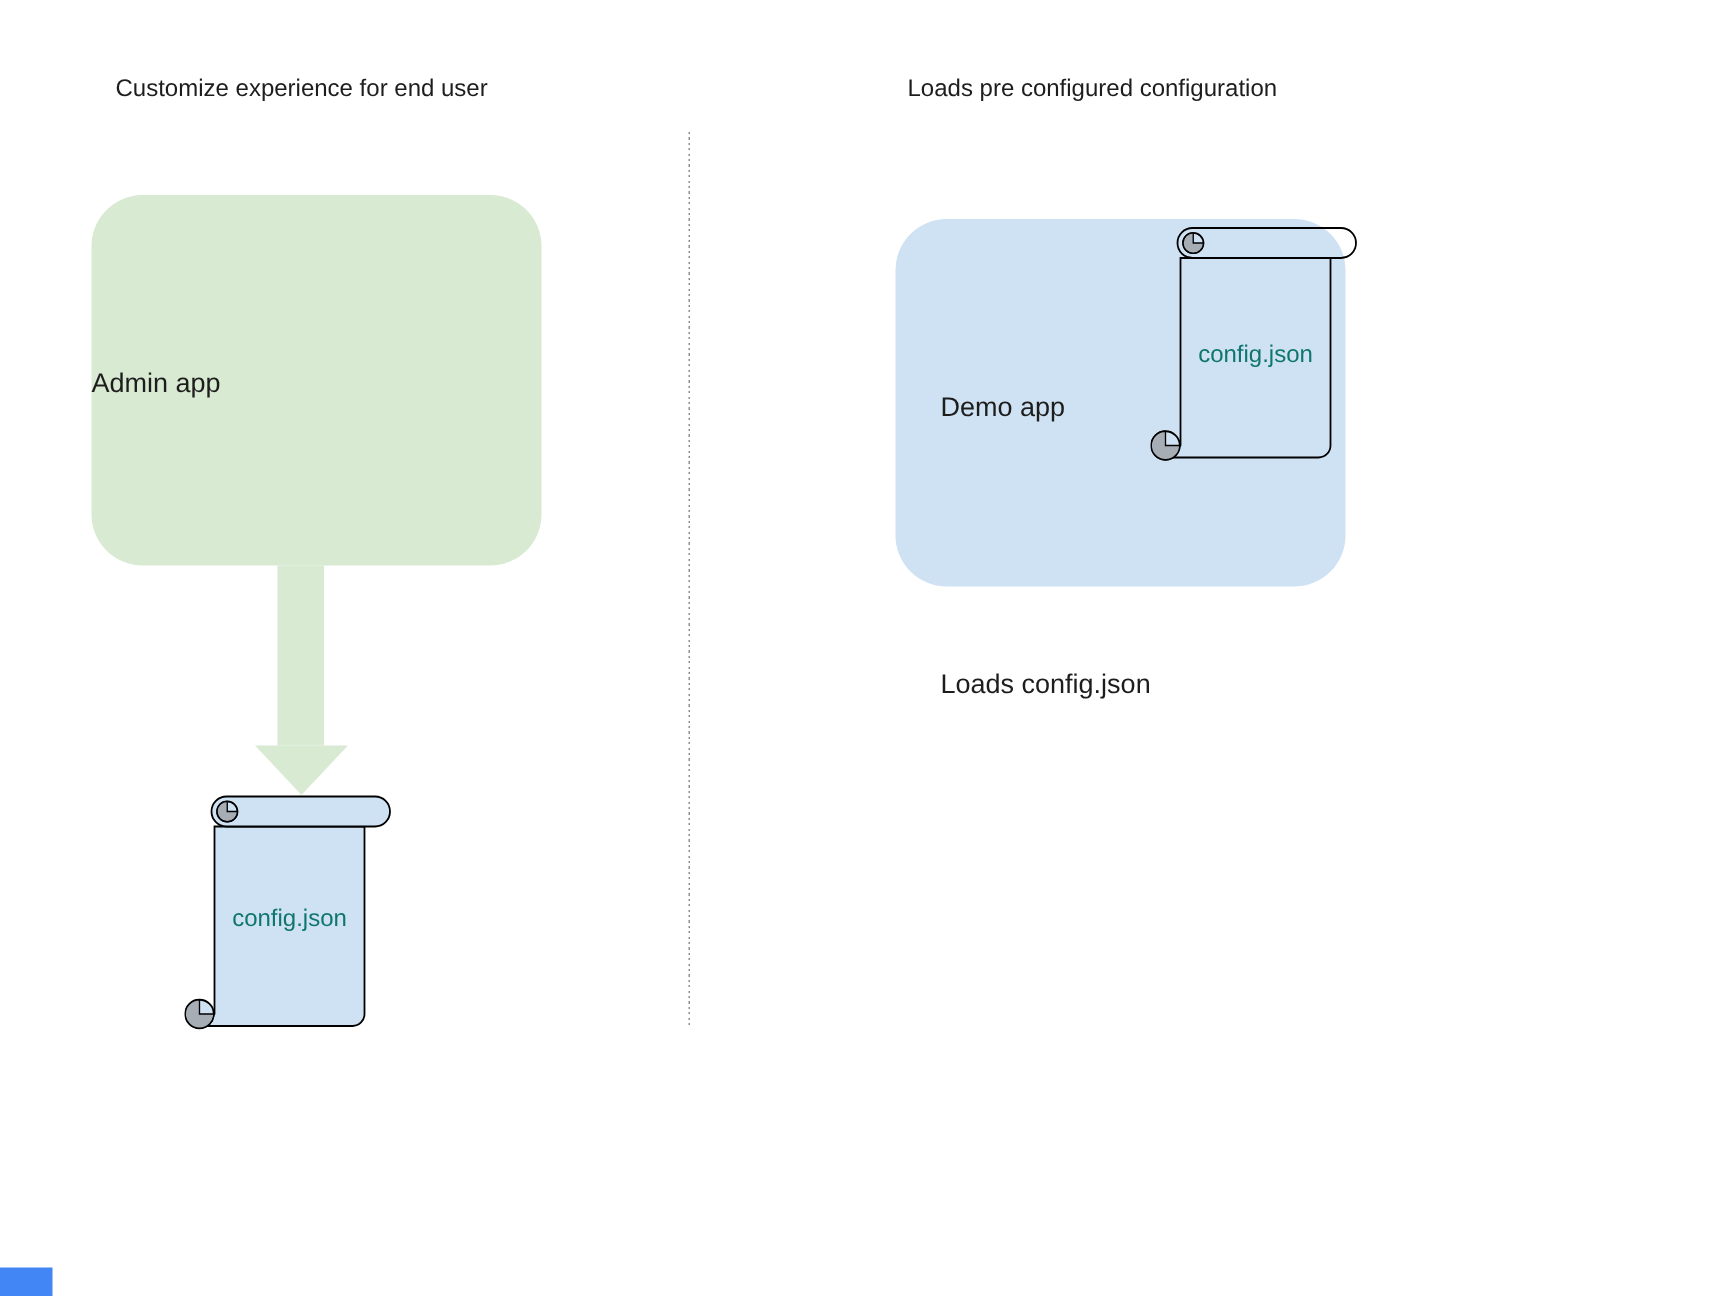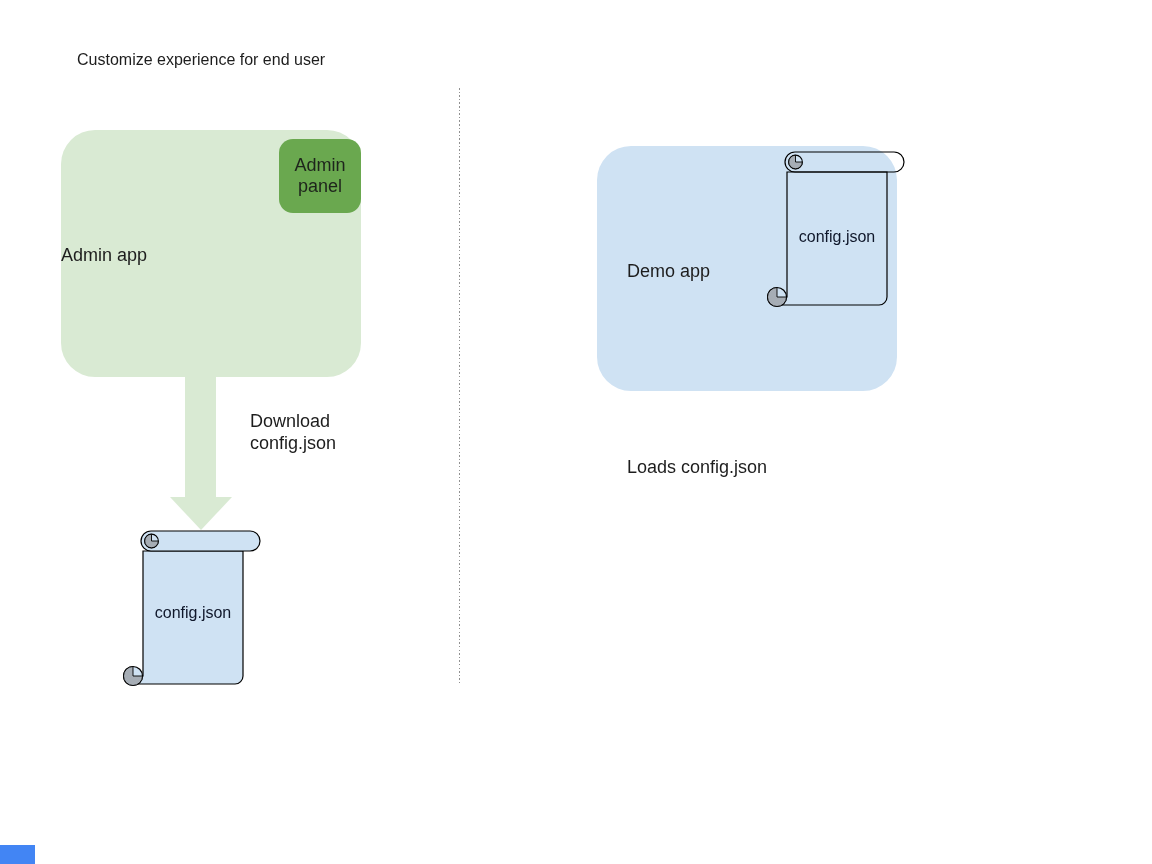--- a/index.html
+++ b/index.html
@@ -30,59 +30,56 @@
   .arrow-shaft {
     left:185px; top:377px; width:31px; height:120px;
     background:var(--arrow-green,#d9ead3);
   }
   .arrow-head {
     left:170px; top:497px; width:0; height:0;
     border-left:31px solid transparent; border-right:31px solid transparent;
     border-top:33px solid var(--arrow-green,#d9ead3);
   }
   .download-label { left:250px; top:410px; width:120px; }
-  .loads-label { left:627px; top:445px; white-space:nowrap;margin-top:11px; }
+  .loads-label { left:627px; top:445px; white-space:nowrap; }
   .demo-box {
     left:597px; top:146px; width:300px; height:245px;
     background:var(--demo-app-bg,#cfe2f3); border-radius:34px;
   }
   .demo-app-label { left:627px; top:260px; width:146px; }
   .scroll-label {
-    width:100px; text-align:center; font-size:16px; line-height:18px; color:#0f172a;
+    width:100px; text-align:center; font-size:16px; line-height:18px; color:#0f766e;
   }
   .scroll-label.left  { left:143px; top:604px; }
   .scroll-label.right { left:787px; top:228px; }
   .scroll-svg.left  { left:123px; top:530px; }
   .scroll-svg.right { left:767px; top:151px; }
   .sc-fill   { fill:var(--file-scroll-bg,#cfe2f3); stroke:#000; stroke-width:1.2; }
   .sc-curl   { fill:var(--scroll-curl-gray,#a6adb5); stroke:#000; stroke-width:0.9; }
   .scroll-svg.transparent .sc-fill { fill:none; }
   .corner-marker {
     left:0; top:845px; width:35px; height:19px;
     background:var(--corner-marker-blue,#4285f4);
   }
 </style>
 </head>
 <body>
 
 <div id="canvas">
 
   <div class="abs title" style="left:77px; top:50px;">Customize experience for end user</div>
+  <div class="abs title" style="left:605px; top:50px;">Loads pre configured configuration</div>
 
   <div class="abs divider"></div>
 
   <div class="abs admin-box"></div>
-  <div class="abs admin-panel">
-    <span>Admin panel</span>
-  </div>
   <div class="abs label admin-app-label">Admin app</div>
 
   <div class="abs arrow-shaft"></div>
   <div class="abs arrow-head"></div>
-  <div class="abs label download-label">Download config.json</div>
 
   <svg class="abs scroll-svg left" width="140" height="158" viewBox="0 0 140 158">
     <path class="sc-fill" d="M 20 21 L 120 21 L 120 146 A 8 8 0 0 1 112 154 L 12 154 L 20 146 Z"></path>
     <circle class="sc-fill" cx="10" cy="146" r="9.5"></circle>
     <path class="sc-curl" d="M 10 136.5 A 9.5 9.5 0 1 0 19.5 146 L 10 146 Z"></path>
     <rect class="sc-fill" x="18" y="1" width="119" height="20" rx="10" ry="10"></rect>
     <circle class="sc-fill" cx="28.5" cy="11" r="6.8"></circle>
     <path class="sc-curl" d="M 28.5 4.2 A 6.8 6.8 0 1 0 35.3 11 L 28.5 11 Z"></path>
   </svg>
   <div class="abs scroll-label left">config.json</div>

